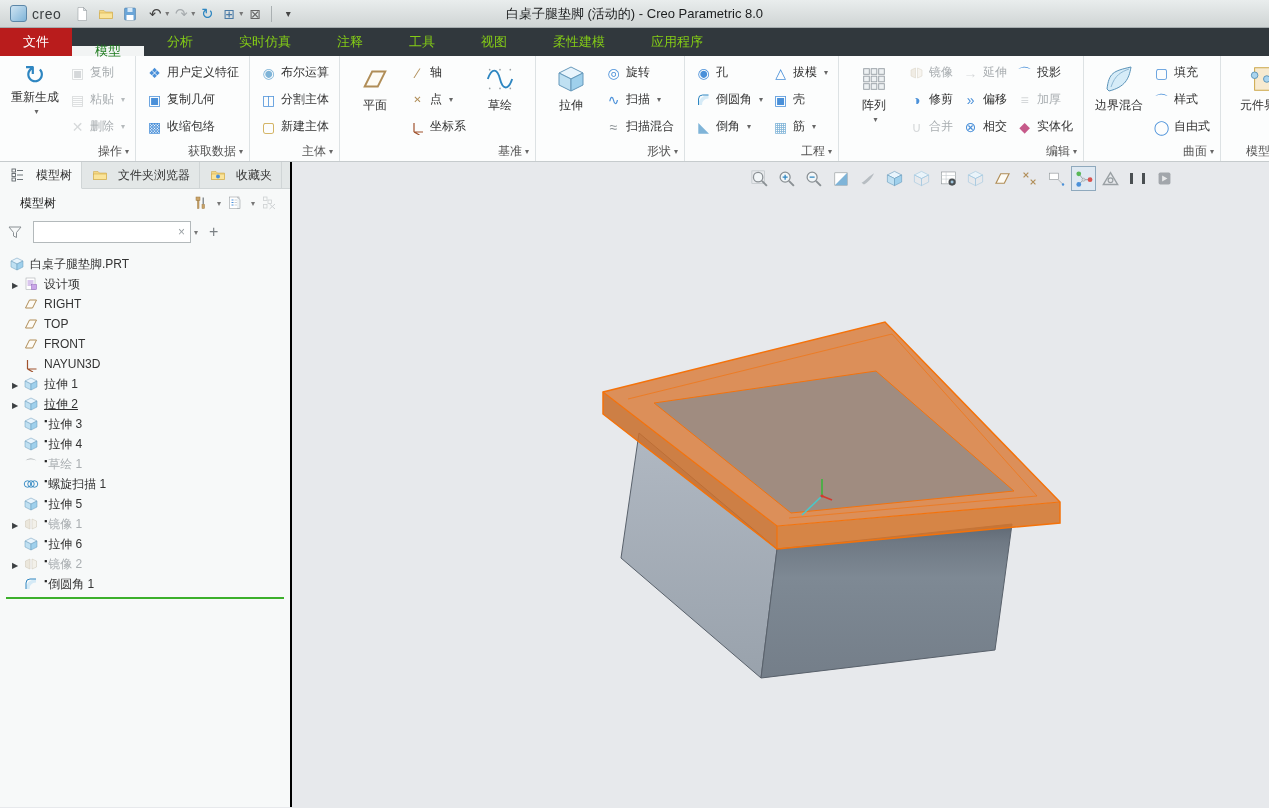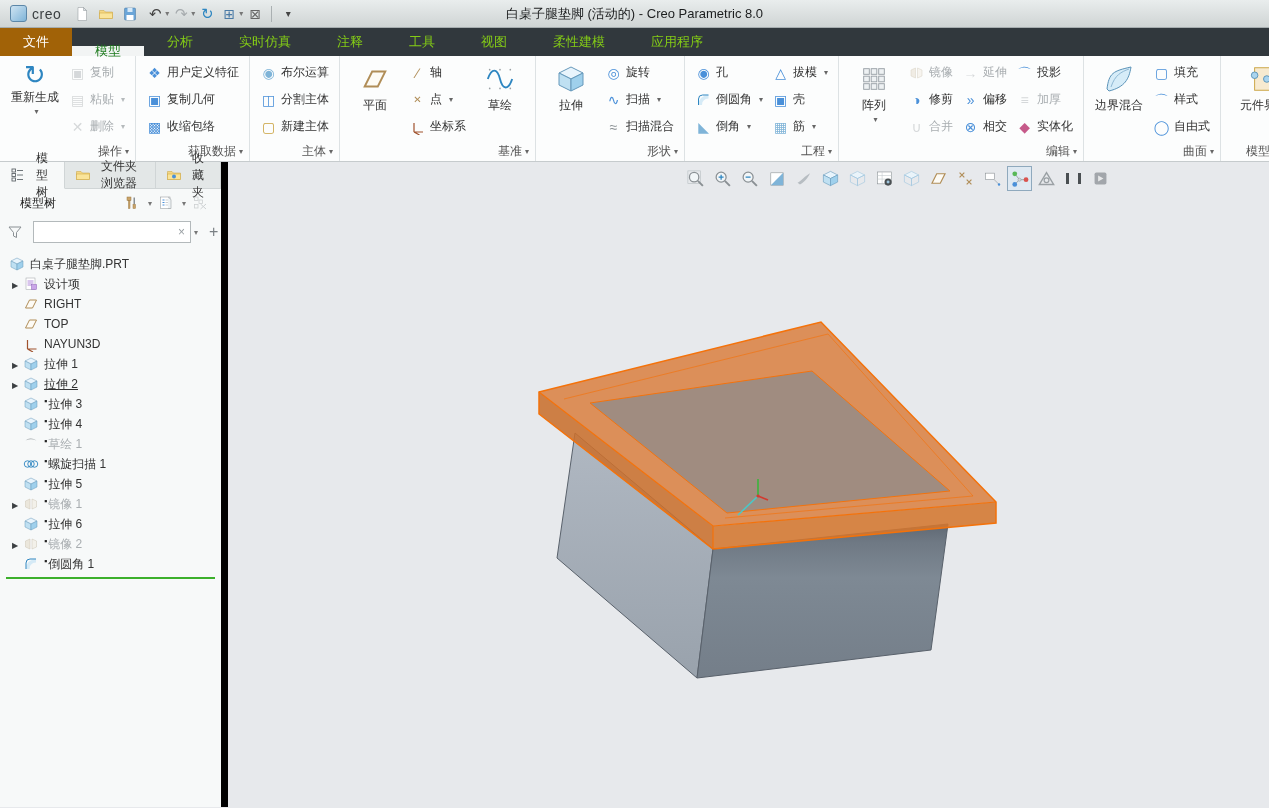--- a/index.html
+++ b/index.html
@@ -15,21 +15,21 @@
   .qat{display:flex;align-items:center;gap:2px;}
   .qbtn{min-width:20px;height:20px;display:flex;align-items:center;justify-content:center;font-size:13px;color:#555;}
   .qsep{width:1px;height:16px;background:#aab0b2;margin:0 4px;}
   .glyph-blue{color:#2e86c1;} .glyph-dim{color:#a6abae;}
   .dd-mini{font-size:8px;color:#777;margin-left:-2px;}
   .title-text{position:absolute;left:50%;top:0;transform:translateX(-50%);line-height:27px;font-size:13px;color:#1c1e1f;white-space:nowrap;}
 
   
   .tabbar{height:28px;background:#31383d;display:flex;align-items:stretch;}
   .tab{padding:0 23px;display:flex;align-items:center;color:#84cc16;font-size:13px;cursor:default;}
-  .tab.file{background:#a16207;color:#fff;}
+  .tab.file{background:#b91c1c;color:#fff;}
   .tab.active{background:#f2f4f4;color:#1c7a1c;margin-top:18px;}
 
   
   .ribbon{height:106px;background:#fcfdfd;border-bottom:1px solid #c6cbcd;display:flex;box-sizing:border-box;}
   .rgroup{display:flex;flex-direction:column;border-right:1px solid #dde2e4;}
   .rc{flex:1;display:flex;align-items:stretch;padding:3px 7px 0 7px;gap:3px;}
   .rlabel{height:20px;display:flex;align-items:center;justify-content:flex-end;color:#555;font-size:12px;padding:0 6px;white-space:nowrap;}
   .rbtn-lg{width:56px;display:flex;flex-direction:column;align-items:center;padding-top:3px;gap:1px;text-align:center;white-space:nowrap;}
   .rbtn-lg .lgi{height:34px;display:flex;align-items:center;justify-content:center;}
   .rcol{display:flex;flex-direction:column;}
@@ -37,21 +37,21 @@
   .gi{width:17px;text-align:center;font-size:14px;line-height:1;flex:0 0 17px;}
   .gi.big{font-size:26px;width:auto;}
   .dis{color:#a8adb0;}
   .dis .gi,.dis svg{opacity:.45;}
   .has-dd::after{content:"▾";font-size:8px;color:#666;margin-left:3px;}
   .dis.has-dd::after{color:#b5babc;}
   .rflex{flex:1;}
 
   
   .main{display:flex;height:645px;}
-  .leftpanel{width:228px;background:#f7f9f9;border-right:7px solid #000000;display:flex;flex-direction:column;box-sizing:border-box;}
+  .leftpanel{width:292px;background:#f7f9f9;border-right:2px solid #000000;display:flex;flex-direction:column;box-sizing:border-box;}
   .ptabs{height:26px;display:flex;background:#e3e7e7;border-bottom:1px solid #d0d5d6;}
   .ptab{display:flex;align-items:center;gap:5px;padding:0 9px;border-right:1px solid #d0d5d6;color:#333;}
   .ptab.active{background:#f7f9f9;border-bottom:1px solid #f7f9f9;margin-bottom:-1px;}
   .phead{height:28px;display:flex;align-items:center;padding:0 8px;}
   .ph-title{margin-left:12px;color:#222;}
   .phicons{margin-left:auto;display:flex;align-items:center;gap:5px;}
   .pfilter{height:30px;display:flex;align-items:center;padding:0 6px;gap:5px;}
   .pinput{width:158px;height:22px;border:1px solid #b3b9bb;background:#fff;display:flex;align-items:center;box-sizing:border-box;}
   .pinput input{border:none;outline:none;flex:1;font:inherit;min-width:0;padding:0 4px;background:transparent;}
   .clear-x{color:#9aa0a4;padding:0 5px;font-size:12px;}
@@ -676,20 +676,27 @@
         </div>
         <div class="trow">
           <span class="tw"></span>
           <svg class="ti" width="16" height="16">
               <use href="#sym-plane"></use>
             </svg>
           <span>TOP</span>
         </div>
         <div class="trow">
           <span class="tw"></span>
+          <svg class="ti" width="16" height="16">
+              <use href="#sym-plane"></use>
+            </svg>
+          <span>FRONT</span>
+        </div>
+        <div class="trow">
+          <span class="tw"></span>
           <svg class="ti" width="15" height="15">
               <use href="#sym-csys"></use>
             </svg>
           <span>NAYUN3D</span>
         </div>
         <div class="trow">
           <span class="tw arr"></span>
           <svg class="ti" width="16" height="16">
               <use href="#sym-cube"></use>
             </svg>

